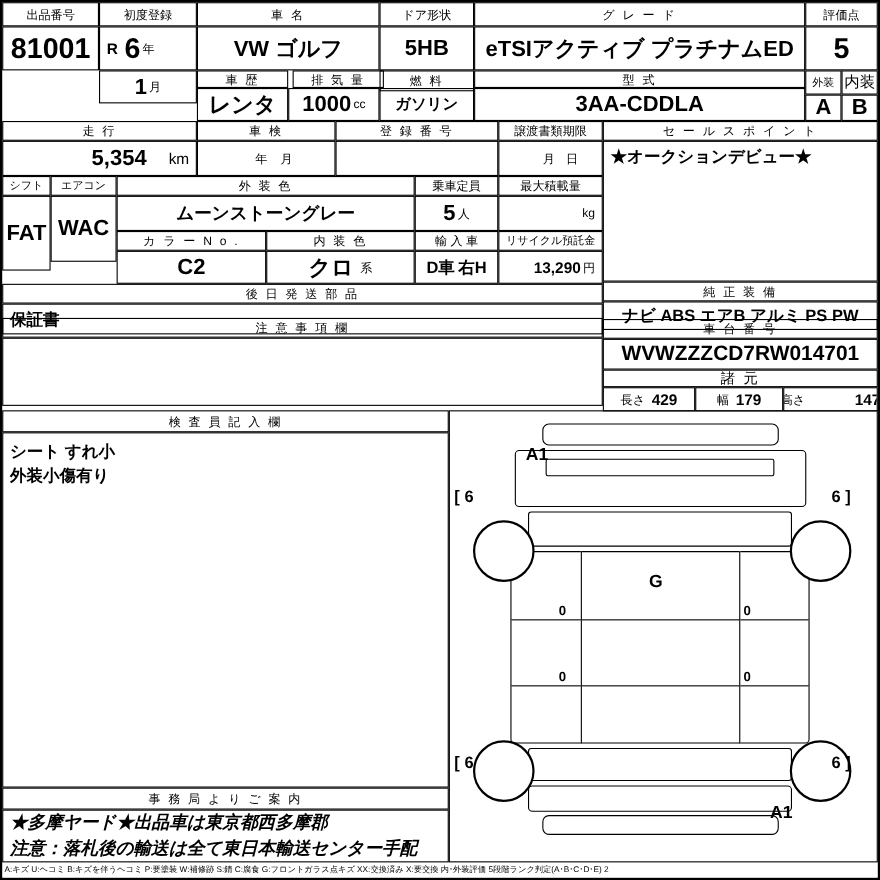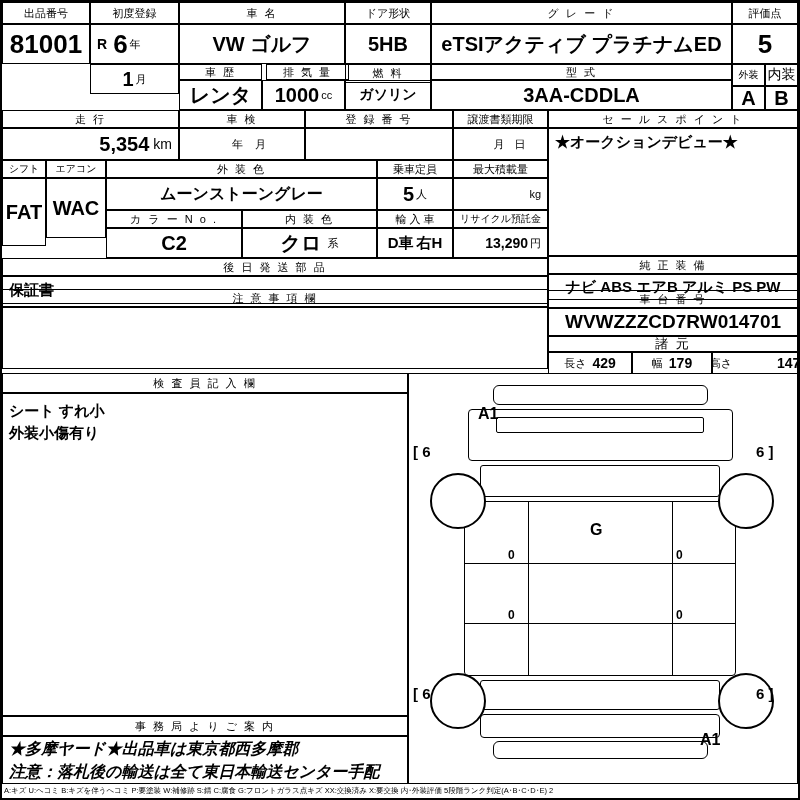--- a/index.html
+++ b/index.html
@@ -140,21 +140,21 @@
   </div>
   <div class="cell" style="left:763px;top:84px;width:33px;height:24px;">
     <span class="med">B</span>
   </div>
 
   <div class="cell" style="left:0;top:108px;width:177px;height:18px;">
     <span class="lbl">走 行</span>
   </div>
   <div class="cell right" style="left:0;top:126px;width:177px;height:32px;">
     <span class="med">5,354</span>
-    <span class="unit" style="font-size:14px;margin-left:4px;">km</span>
+    <span class="unit" style="font-size:14px;margin-left:20px;">km</span>
   </div>
 
   <div class="cell" style="left:177px;top:108px;width:126px;height:18px;">
     <span class="lbl">車 検</span>
   </div>
   <div class="cell" style="left:177px;top:126px;width:126px;height:32px;">
     <span style="font-size:11px;letter-spacing:12px;padding-left:26px;">
       <span>年</span><span>月</span>
     </span>
   </div>

